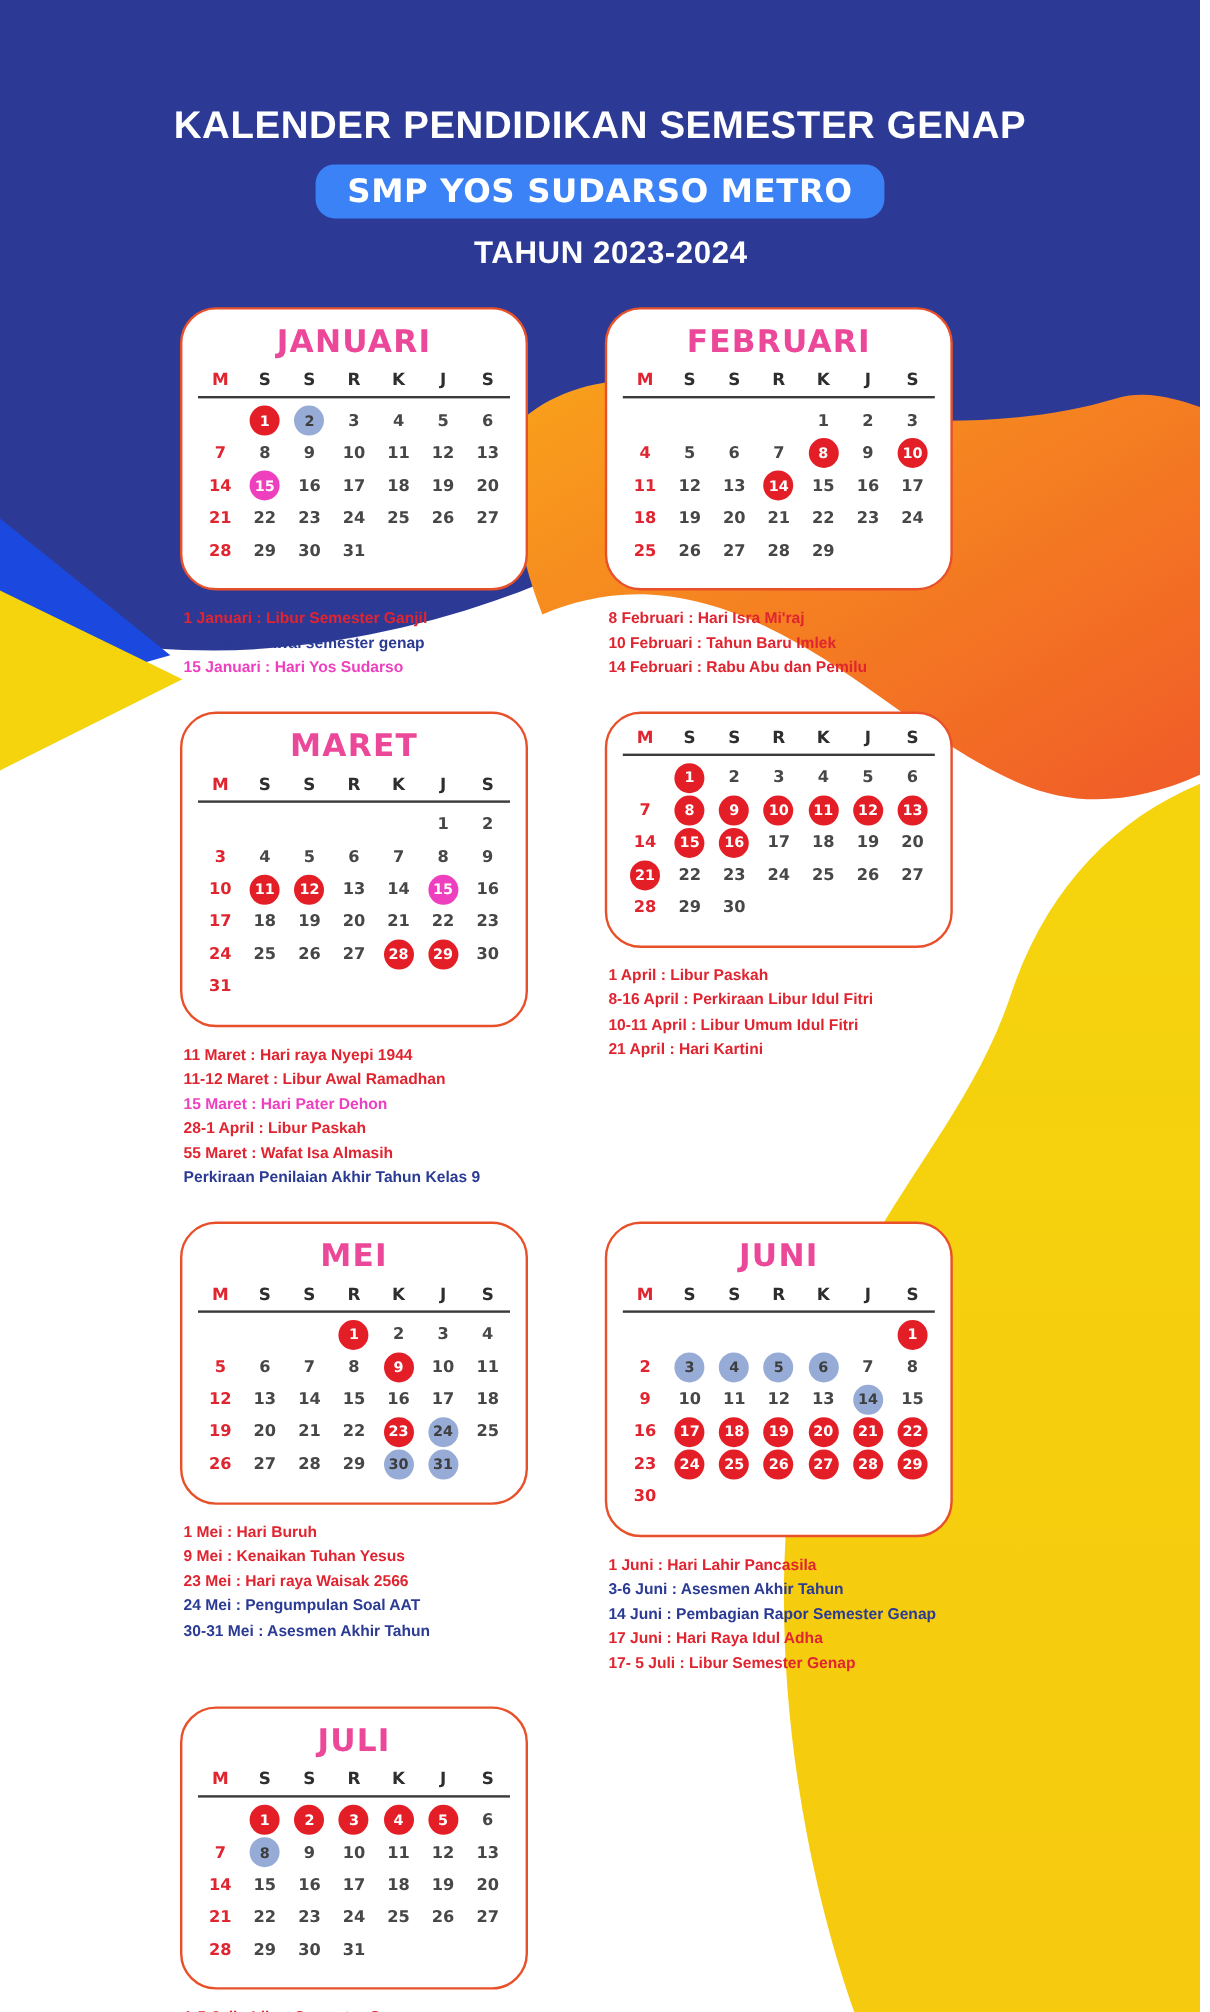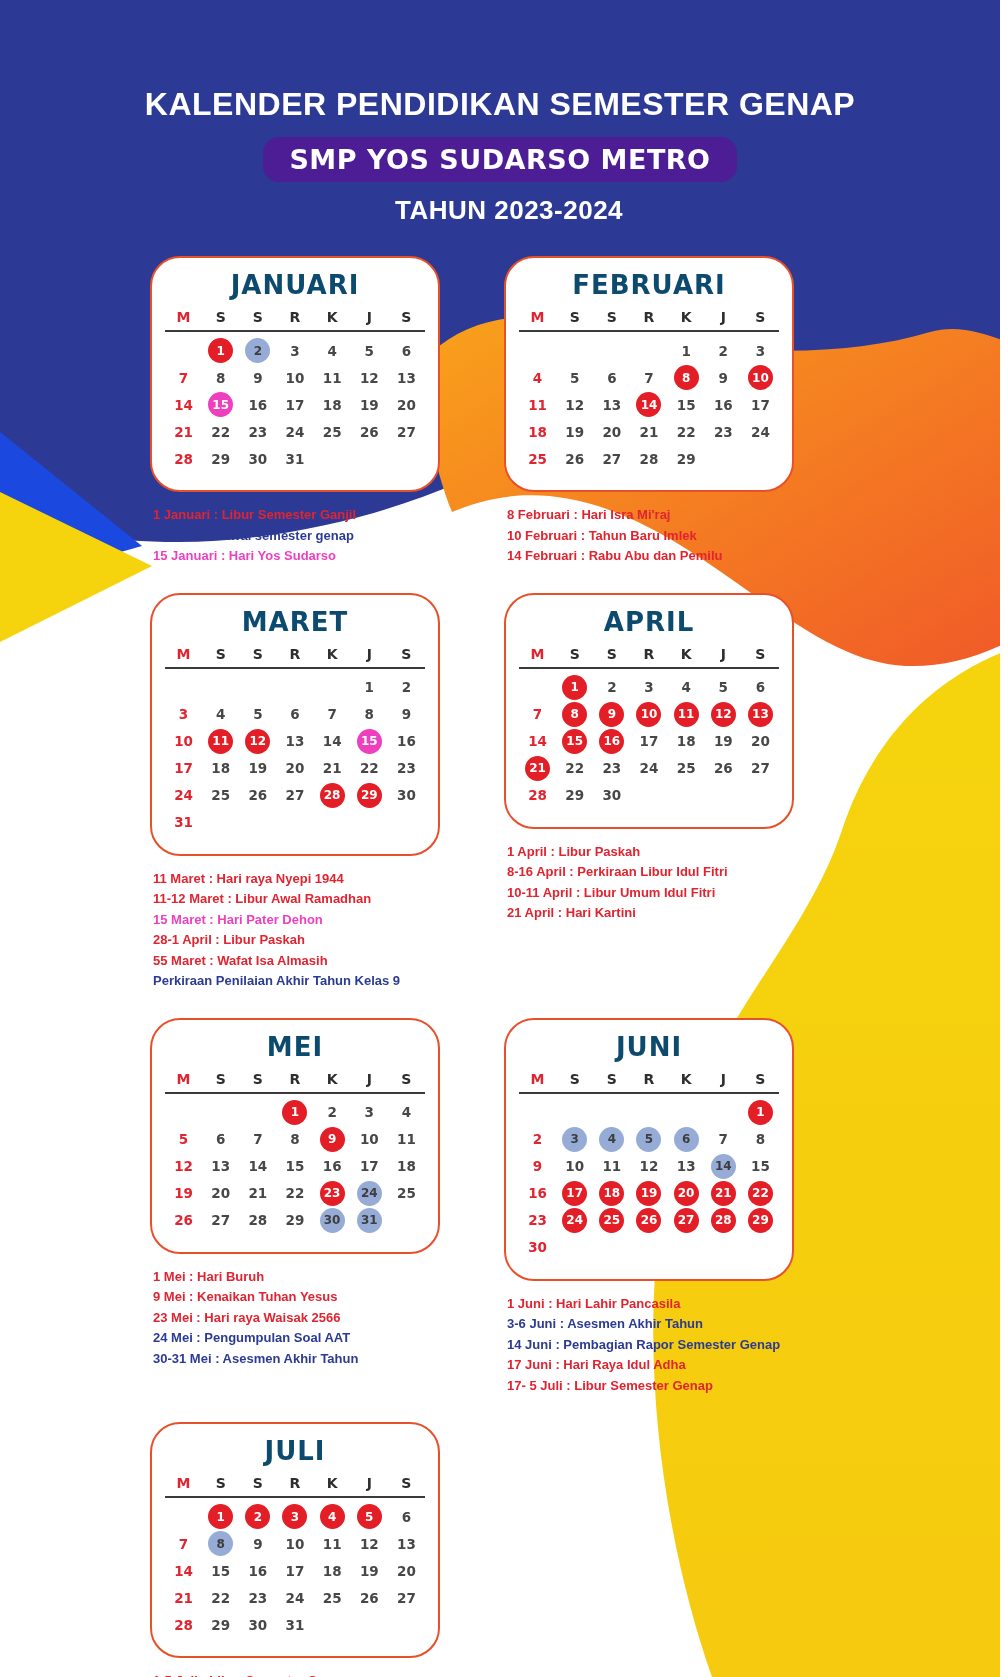--- a/index.html
+++ b/index.html
@@ -6,38 +6,38 @@
   .page {
     position:relative; width:1000px; height:1677px; overflow:hidden;
     background:#ffffff; font-family:"Liberation Sans", sans-serif;
   }
   .bg { position:absolute; left:0; top:0; z-index:0; }
   .content { position:relative; z-index:1; }
 
   .title-block { text-align:center; padding-top:86px; color:#ffffff; }
   .title-main { font-size:32px; font-weight:700; letter-spacing:.5px; }
   .school-pill {
-    display:inline-block; margin-top:14px; background:#4c1d95; color:#fff;
+    display:inline-block; margin-top:14px; background:#3b82f6; color:#fff;
     font-family:"DejaVu Sans", sans-serif; font-size:27px; font-weight:700;
     padding:7px 26px; border-radius:16px; letter-spacing:.5px;
   }
   .title-year { margin-top:13px; font-size:26px; font-weight:700; letter-spacing:.5px;margin-left:18px; }
 
   .months-grid {
     display:grid; grid-template-columns:290px 290px; column-gap:64px; row-gap:26px;
     margin:30px 0 0 150px; width:644px;
   }
   .month-block { }
   .month-card {
     background:#fff; border:2px solid #e8502a; border-radius:30px;
     padding:10px 13px 18px; box-sizing:border-box; width:290px;
   }
   .month-title {
     text-align:center; font-family:"DejaVu Sans", sans-serif;
-    font-size:26px; font-weight:700; color:#0c4a6e; letter-spacing:1px; margin:2px 0 7px;
+    font-size:26px; font-weight:700; color:#ec4899; letter-spacing:1px; margin:2px 0 7px;
   }
   .day-row { display:grid; grid-template-columns:repeat(7,1fr); }
   .day-head { border-bottom:2px solid #3a3a3a; padding-bottom:3px; margin-bottom:5px; }
   .cell {
     height:27px; display:flex; align-items:center; justify-content:center;
     font-family:"DejaVu Sans", sans-serif; font-weight:700; font-size:13.5px; color:#474747;
   }
   .cell.head { height:20px; font-size:14px; color:#2e2e2e; }
   .cell.sun { color:#e02430; }
   .mk {
@@ -466,21 +466,20 @@
             <div class="note n-red">11 Maret : Hari raya Nyepi 1944</div>
             <div class="note n-red">11-12 Maret : Libur Awal Ramadhan</div>
             <div class="note n-pink">15 Maret : Hari Pater Dehon</div>
             <div class="note n-red">28-1 April : Libur Paskah</div>
             <div class="note n-red">55 Maret : Wafat Isa Almasih</div>
             <div class="note n-blue">Perkiraan Penilaian Akhir Tahun Kelas 9</div>
           </div>
         </div>
         <div class="month-block">
           <div class="month-card">
-            <div class="month-title">APRIL</div>
             <div class="day-row day-head">
               <div class="cell head sun">M</div>
               <div class="cell head">S</div>
               <div class="cell head">S</div>
               <div class="cell head">R</div>
               <div class="cell head">K</div>
               <div class="cell head">J</div>
               <div class="cell head">S</div>
             </div>
             <div class="day-row">

